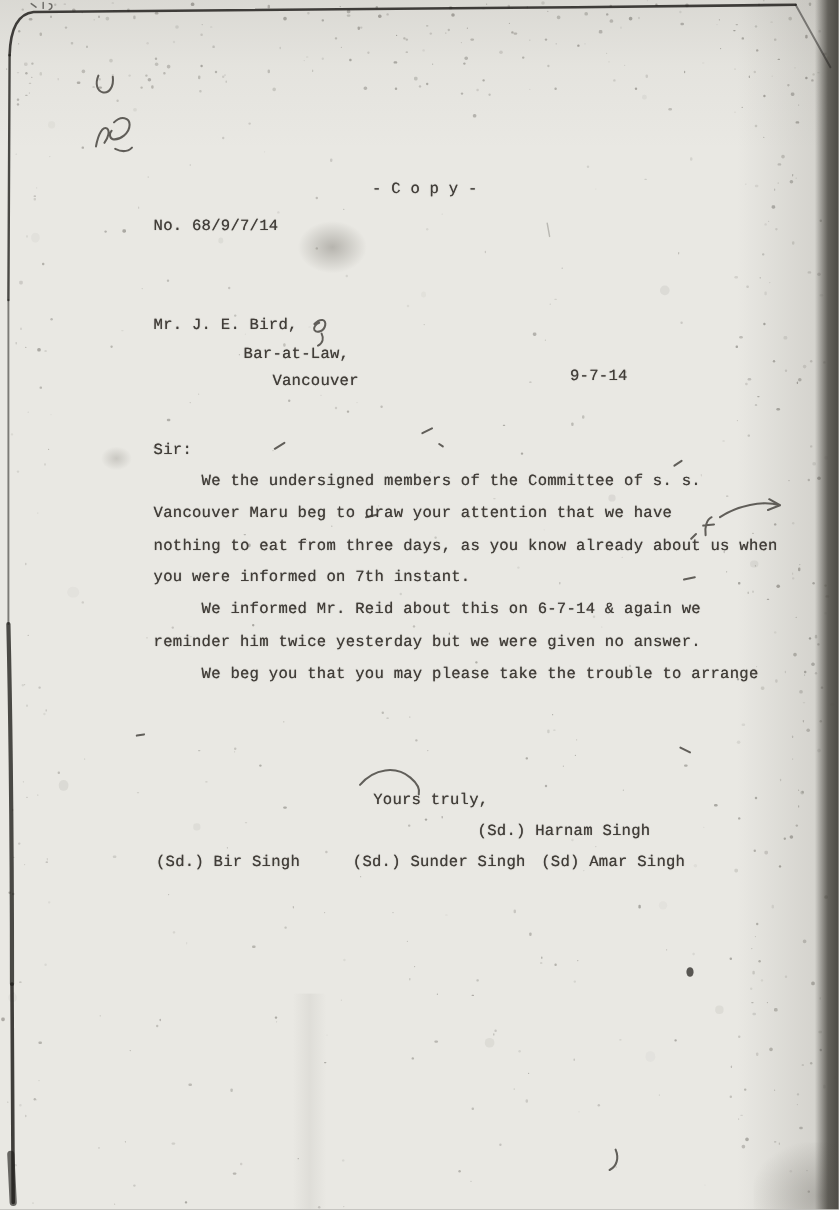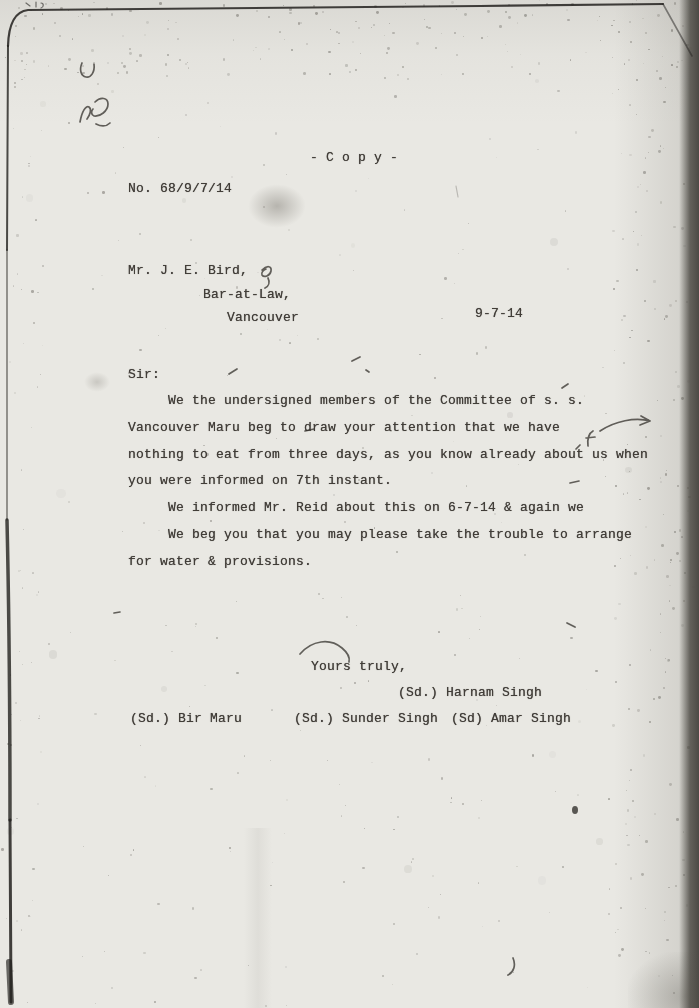--- a/index.html
+++ b/index.html
@@ -691,27 +691,27 @@
   <span class="tw" style="left:475px;top:306px;">9-7-14</span>
 
   <span class="tw" style="left:128px;top:367px;">Sir:</span>
 
   <div class="letter-body">
       <div class="line indent">We the undersigned members of the Committee of s. s.</div>
       <div class="line">Vancouver Maru beg to draw your attention that we have</div>
       <div class="line">nothing to eat from three days, as you know already about us when</div>
       <div class="line">you were informed on 7th instant.</div>
       <div class="line indent">We informed Mr. Reid about this on 6-7-14 &amp; again we</div>
+      <div class="line">reminder him twice yesterday but we were given no answer.</div>
       <div class="line indent">We beg you that you may please take the trouble to arrange</div>
-      <div class="line">for water &amp; provisions.</div>
     </div>
 
   <span class="tw" style="left:311px;top:659px;">Yours truly,</span>
   <span class="tw" style="left:398px;top:685px;">(Sd.) Harnam Singh</span>
-  <span class="tw" style="left:130px;top:711px;">(Sd.) Bir Maru</span>
+  <span class="tw" style="left:130px;top:711px;">(Sd.) Bir Singh</span>
   <span class="tw" style="left:294px;top:711px;">(Sd.) Sunder Singh</span>
   <span class="tw" style="left:451px;top:711px;">(Sd) Amar Singh</span>
 
   <svg class="overlay" width="699" height="1008" viewBox="0 0 699 1008">
     <g stroke="#22201d" fill="none" stroke-linecap="round">
       <path d="M8,46 Q9,12 28,10 L480,6 L663,4" stroke-width="2.2" opacity=".85"></path>
       <path d="M663,4 L692,56" stroke-width="1.6" opacity=".5"></path>
       <path d="M8,46 L7,250" stroke-width="2" opacity=".8"></path>
       <path d="M7,250 L7,520" stroke-width="1.6" opacity=".55"></path>
       <path d="M7,520 C9,610 10,710 10,820" stroke-width="3.5" opacity=".8"></path>

